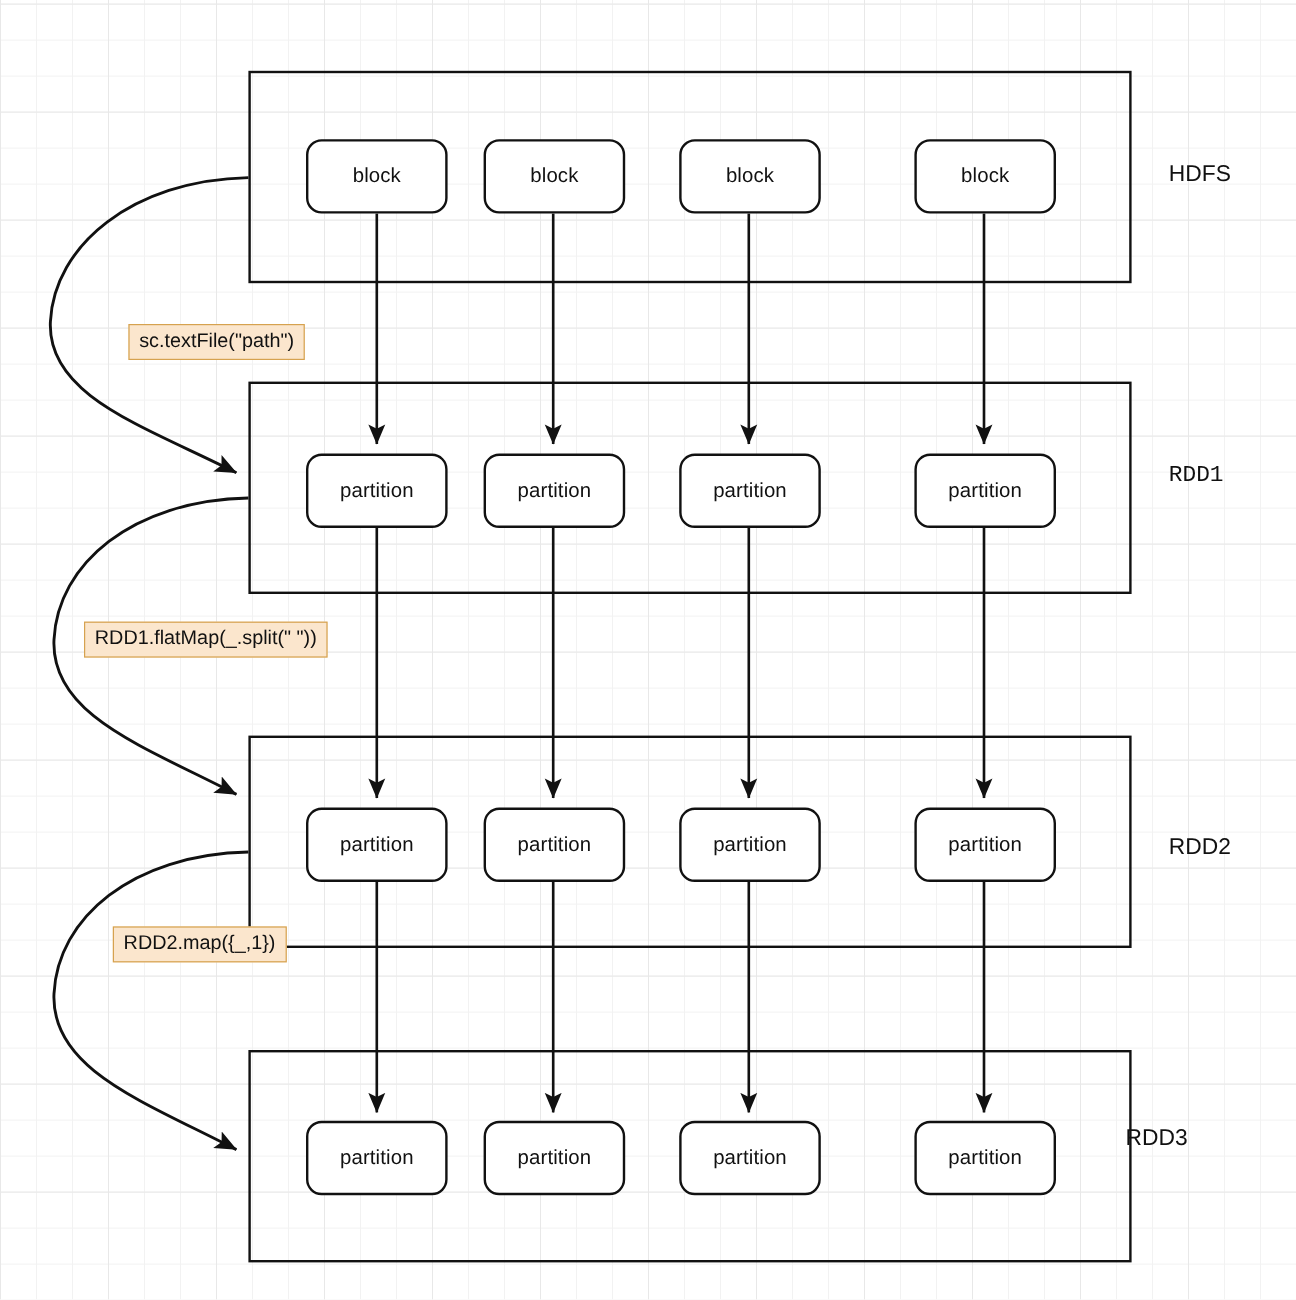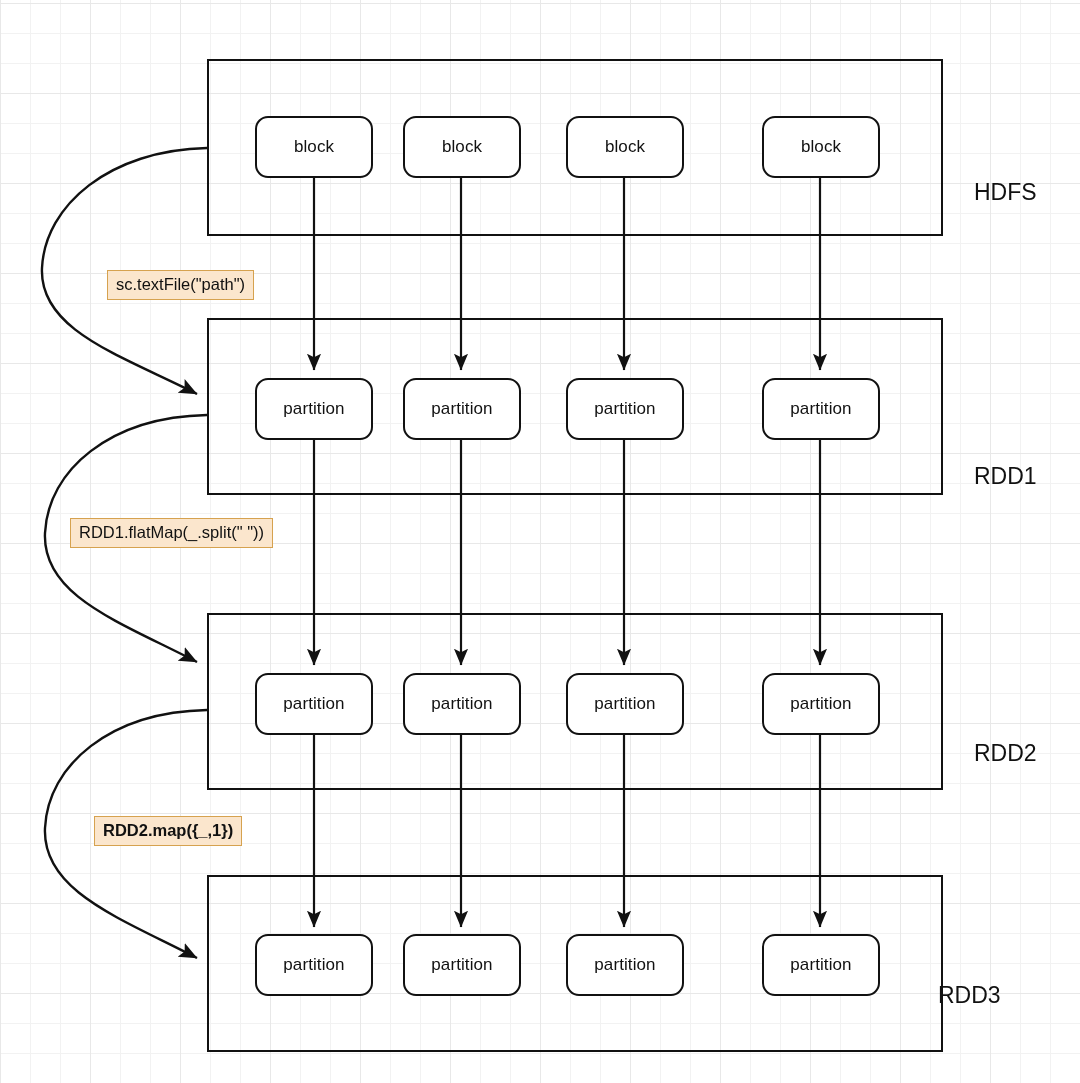--- a/index.html
+++ b/index.html
@@ -51,24 +51,23 @@
     background: #ffffff;
     display: flex;
     align-items: center;
     justify-content: center;
     font-size: 17px;
     color: #111111;
     letter-spacing: 0.1px;
   }
   .stage-label {
     position: absolute;
-    font-size: 23px;
+    font-size: 19px;
     color: #111111;
     white-space: nowrap;
-    margin-top: 44px;
   }
   .op-label {
     position: absolute;
     box-sizing: border-box;
     background: #fbe6cd;
     border: 1.6px solid #d6a24f;
     color: #111111;
     font-size: 16.5px;
     padding: 4px 8px 5px 8px;
     white-space: nowrap;
@@ -128,21 +127,21 @@
 
   <div class="stage-label" style="left:974px; top:135px;">HDFS</div>
 
   <div class="container-box" style="left:207px; top:318px; width:736px; height:177px;"></div>
 
   <div class="node" style="left:255px; top:378px; width:118px; height:62px;">partition</div>
   <div class="node" style="left:403px; top:378px; width:118px; height:62px;">partition</div>
   <div class="node" style="left:566px; top:378px; width:118px; height:62px;">partition</div>
   <div class="node" style="left:762px; top:378px; width:118px; height:62px;">partition</div>
 
-  <div class="stage-label" style="left:974px; top:419px;">RDD1</div>
+  <div class="stage-label" style="left:974px; top:385px;font-family:Liberation Mono, monospace;">RDD1</div>
 
   <div class="container-box" style="left:207px; top:613px; width:736px; height:177px;"></div>
 
   <div class="node" style="left:255px; top:673px; width:118px; height:62px;">partition</div>
   <div class="node" style="left:403px; top:673px; width:118px; height:62px;">partition</div>
   <div class="node" style="left:566px; top:673px; width:118px; height:62px;">partition</div>
   <div class="node" style="left:762px; top:673px; width:118px; height:62px;">partition</div>
 
   <div class="stage-label" style="left:974px; top:696px;">RDD2</div>
 
@@ -152,15 +151,15 @@
   <div class="node" style="left:403px; top:934px; width:118px; height:62px;">partition</div>
   <div class="node" style="left:566px; top:934px; width:118px; height:62px;">partition</div>
   <div class="node" style="left:762px; top:934px; width:118px; height:62px;">partition</div>
 
   <div class="stage-label" style="left:938px; top:938px;">RDD3</div>
 
   <div class="op-label" style="left:107px; top:270px;">sc.textFile("path")</div>
 
   <div class="op-label" style="left:70px; top:518px;">RDD1.flatMap(_.split(" "))</div>
 
-  <div class="op-label" style="left:94px; top:816px;font-weight:bold;">RDD2.map({_,1})</div>
+  <div class="op-label" style="left:94px; top:772px;">RDD2.map({_,1})</div>
 
 </div>
 
 </body></html>

